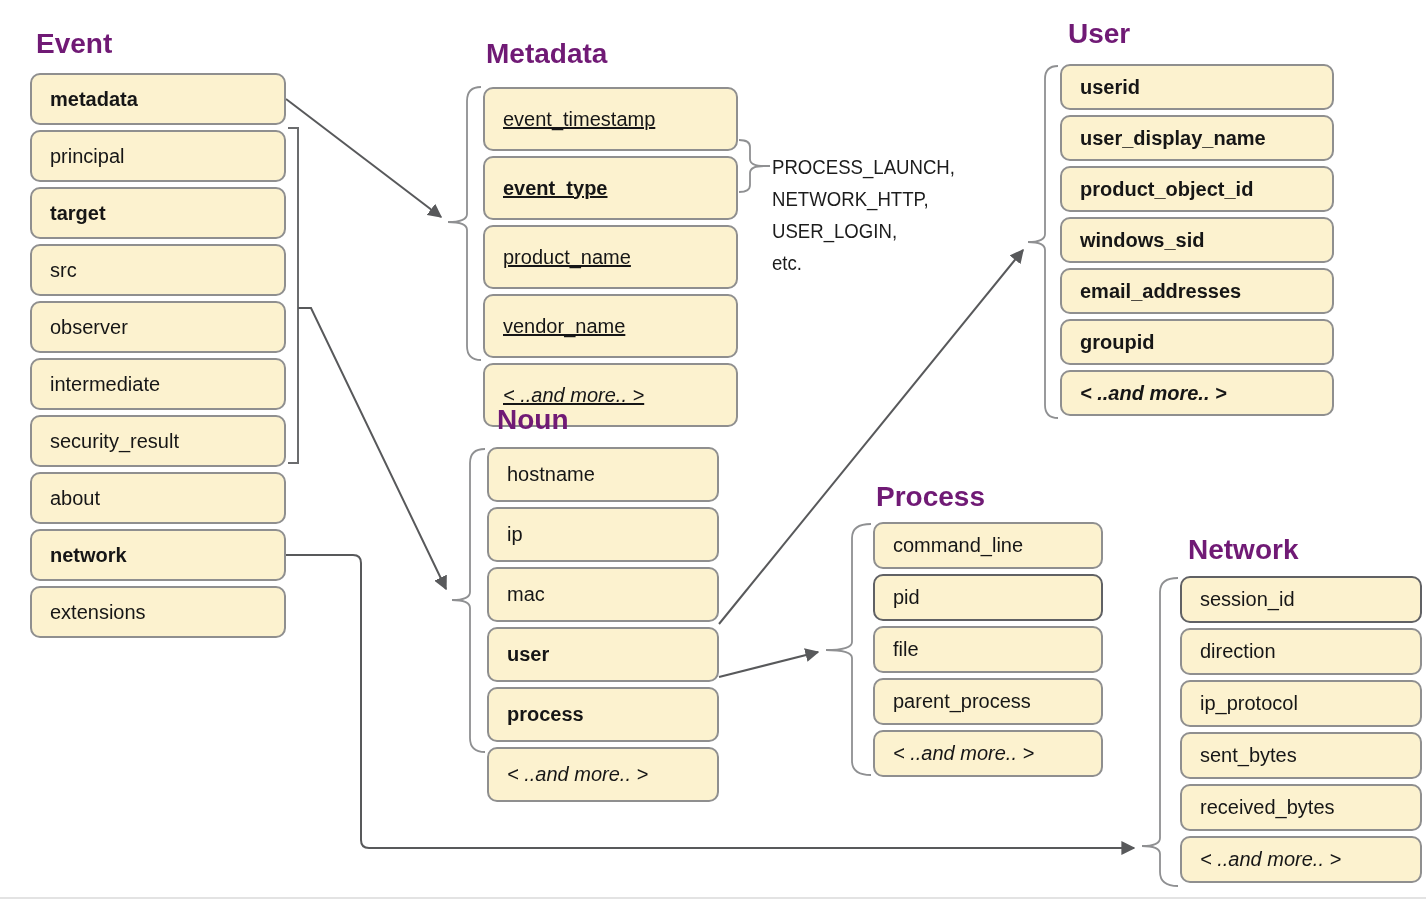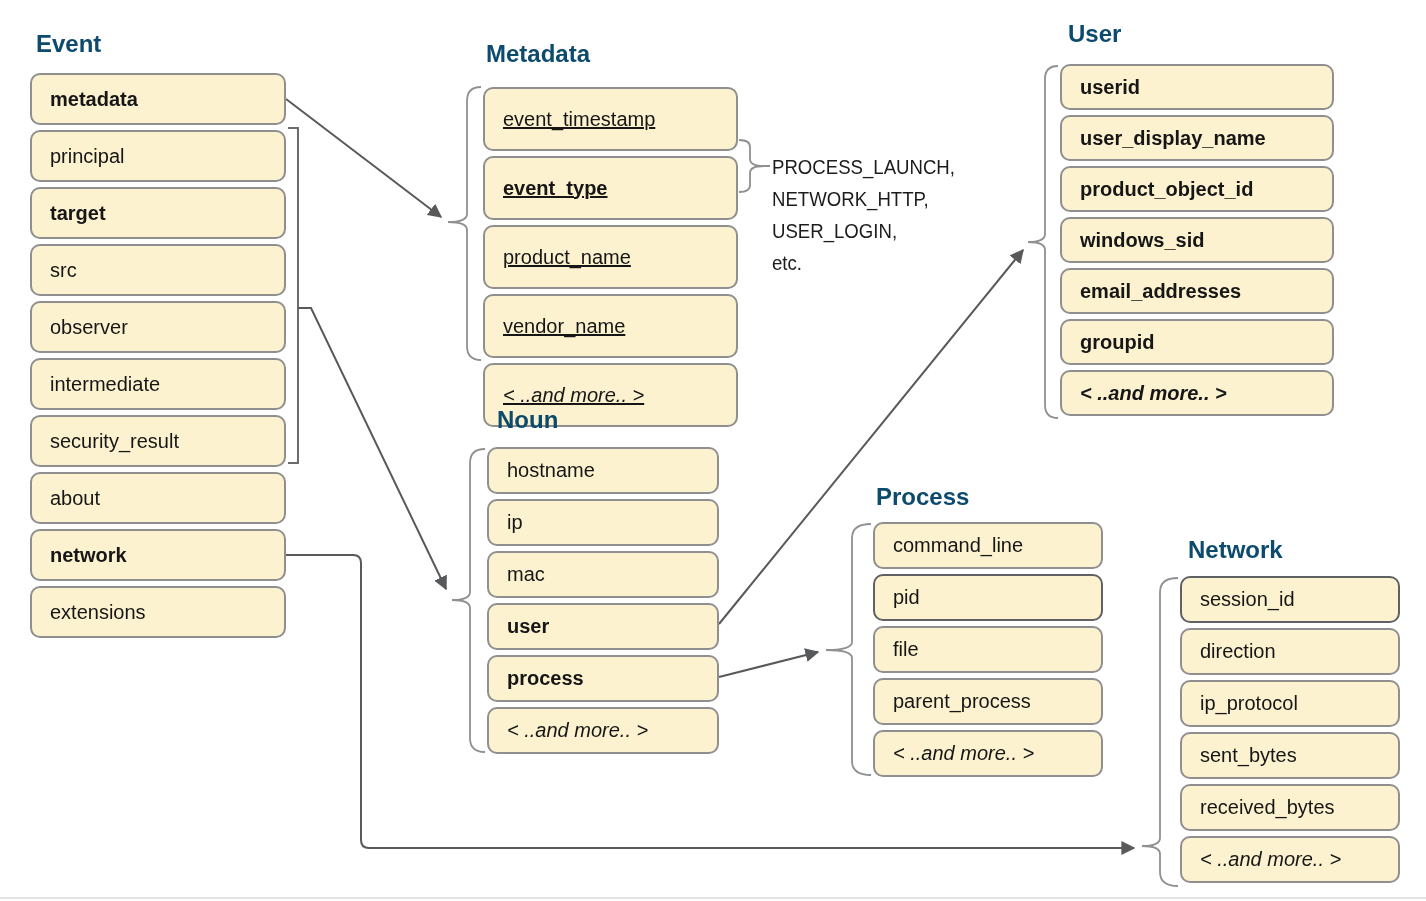--- a/index.html
+++ b/index.html
@@ -1,31 +1,31 @@
 <!DOCTYPE html>
 <html><head>
 <meta charset="utf-8">
 <style>
   html,body{margin:0;padding:0;background:#ffffff;}
   #canvas{position:relative;width:1426px;height:901px;background:#ffffff;overflow:hidden;
           font-family:"Liberation Sans","DejaVu Sans",sans-serif;}
   #wires{position:absolute;left:0;top:0;z-index:1;pointer-events:none;}
   .grp{position:absolute;display:flex;flex-direction:column;gap:5px;z-index:2;}
-  .title{position:absolute;z-index:2;font-size:24px;font-weight:bold;color:#0c4a6e;line-height:28px;white-space:nowrap;}
+  .title{position:absolute;z-index:2;font-size:28px;font-weight:bold;color:#701a75;line-height:28px;white-space:nowrap;}
   .box{box-sizing:border-box;background:#fcf2cf;border:2px solid #8f8f8f;border-radius:10px;
        display:flex;align-items:center;padding-left:18px;font-size:20px;color:#161616;white-space:nowrap;}
   .box.bold{font-weight:bold;}
   .box.italic{font-style:italic;}
   .box.dark{border-color:#606164;}
   .g-event .box{width:256px;height:52px;}
   .g-metadata .box{width:255px;height:64px;text-decoration:underline;}
-  .g-noun .box{width:232px;height:47px;}
+  .g-noun .box{width:232px;height:55px;}
   .g-user .box{width:274px;height:46px;font-weight:bold;}
   .g-process .box{width:230px;height:47px;}
-  .g-network .box{width:220px;height:47px;}
+  .g-network .box{width:242px;height:47px;}
   .annotation{position:absolute;left:772px;top:151px;z-index:2;font-size:20px;line-height:32px;
               color:#1c1c1c;transform:scaleX(0.93);transform-origin:left top;white-space:nowrap;}
   .divider{position:absolute;left:0;top:897px;width:1426px;height:2px;background:#e3e3e3;z-index:2;}
 </style>
 </head>
 <body>
 
 <div id="canvas">
 
   <svg id="wires" width="1426" height="901" viewBox="0 0 1426 901">

